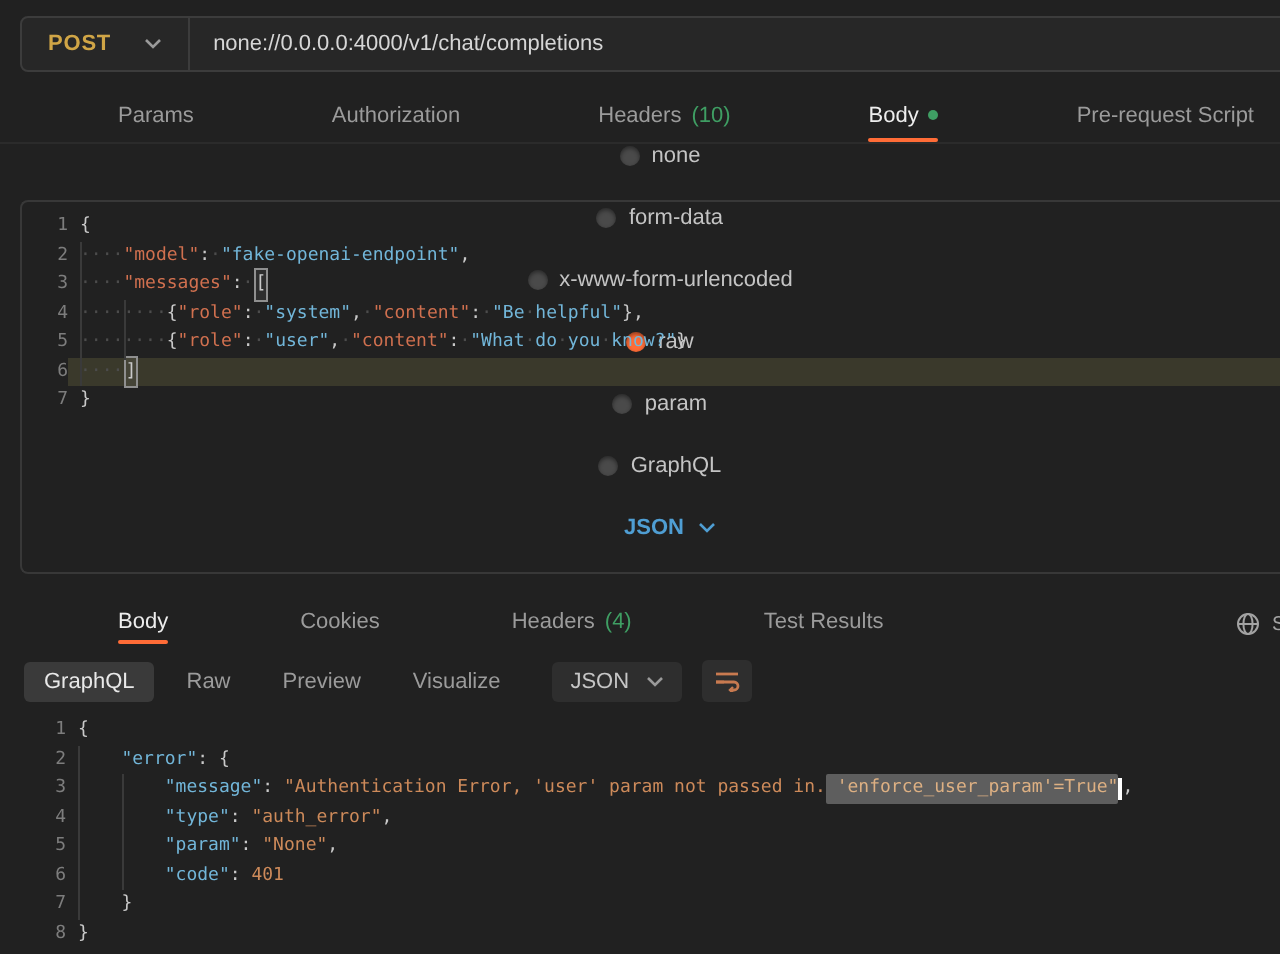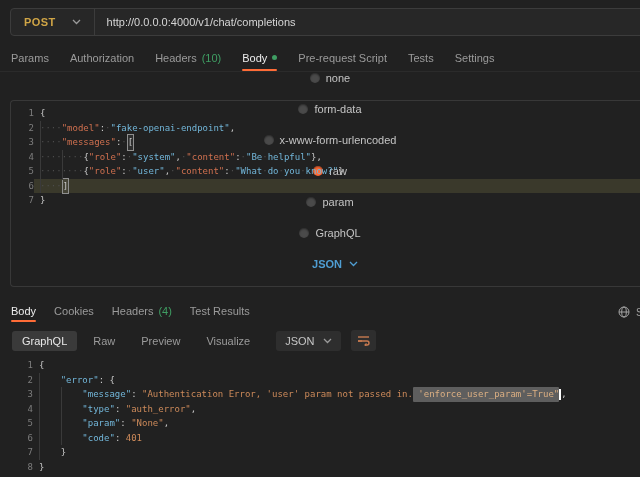--- a/index.html
+++ b/index.html
@@ -13,21 +13,21 @@
     background:#272727;border:1px solid #3c3c3c;border-radius:4px;
     display:flex;align-items:center;box-sizing:border-box;}
   .method{color:#d0a546;font-weight:bold;font-size:11px;letter-spacing:.4px;
     height:100%;display:flex;align-items:center;gap:16px;padding:0 13px;cursor:pointer;}
   .method .chev{color:#9a9a9a;display:flex;}
   .vdiv{width:1px;align-self:stretch;background:#3c3c3c;}
   .url{font-size:11px;color:#d6d6d6;padding-left:12px;white-space:nowrap;}
   
   .req-tabs{position:absolute;top:44px;left:11px;right:0;height:27px;
     display:flex;align-items:center;gap:21px;font-size:11px;color:#9b9b9b;}
-  .tab{position:relative;height:100%;display:flex;align-items:center;gap:5px;cursor:pointer;white-space:nowrap;}
+  .tab{position:relative;height:100%;display:flex;align-items:center;gap:5px;cursor:pointer;white-space:nowrap;margin-left:48px;}
   .tab.active{color:#ededed;}
   .tab.active::after{content:"";position:absolute;left:0;right:0;bottom:0;height:2px;
     background:#ff6c37;border-radius:2px;}
   .count{color:#3f9e63;}
   .greendot{width:5px;height:5px;border-radius:50%;background:#3f9e63;}
   .tabs-sep{position:absolute;top:71px;left:0;right:0;height:1px;background:#2b2b2b;}
   
   .radio-row{position:absolute;top:72px;left:20px;right:0;height:28px;
     display:flex;align-items:center;gap:19px;font-size:11px;color:#c4c4c4;flex-direction:column;}
   .radio{display:flex;align-items:center;gap:6px;cursor:pointer;white-space:nowrap;}
@@ -79,21 +79,21 @@
 <div class="urlbar">
   <div class="method">
     <span>POST</span>
     <span class="chev">
       <svg width="9" height="6" viewBox="0 0 9 6">
           <path d="M1 1l3.5 3.5L8 1" fill="none" stroke="currentColor" stroke-width="1.3"></path>
         </svg>
     </span>
   </div>
   <div class="vdiv"></div>
-  <div class="url">http://0.0.0.0:4000/v1/chat/completions</div>
+  <div class="url">none://0.0.0.0:4000/v1/chat/completions</div>
 </div>
 
 <div class="req-tabs">
   <div class="tab">
       <span>Params</span>
     </div>
   <div class="tab">
       <span>Authorization</span>
     </div>
   <div class="tab">

